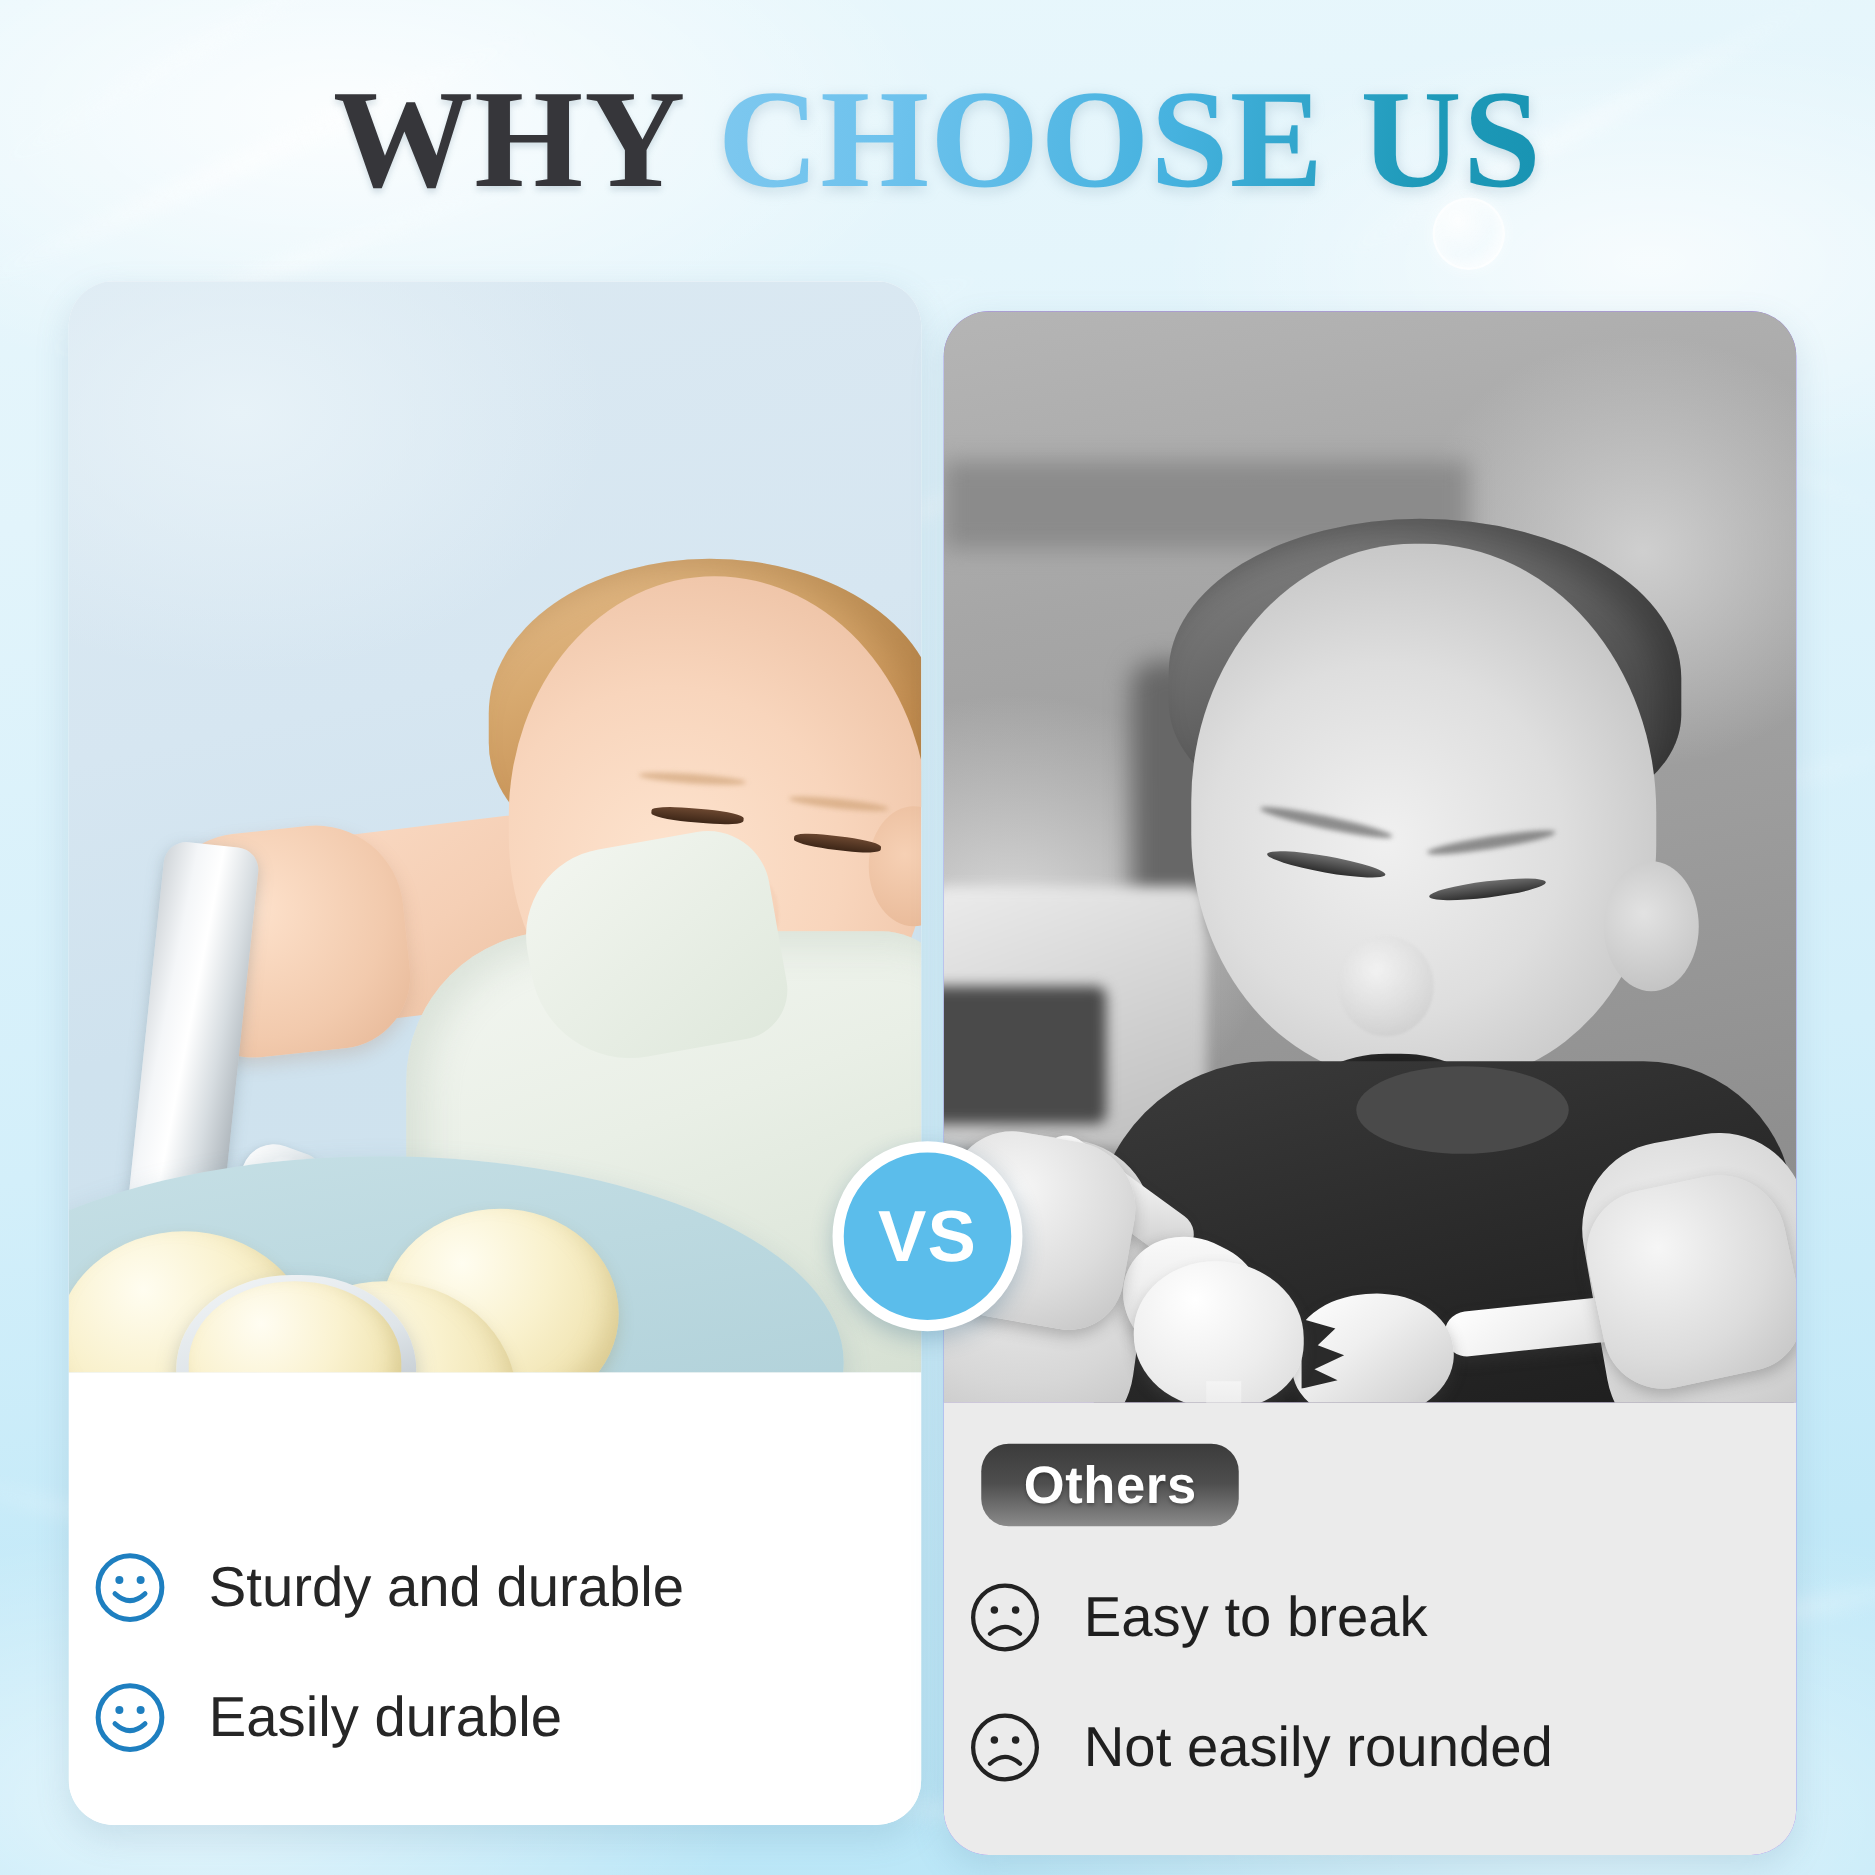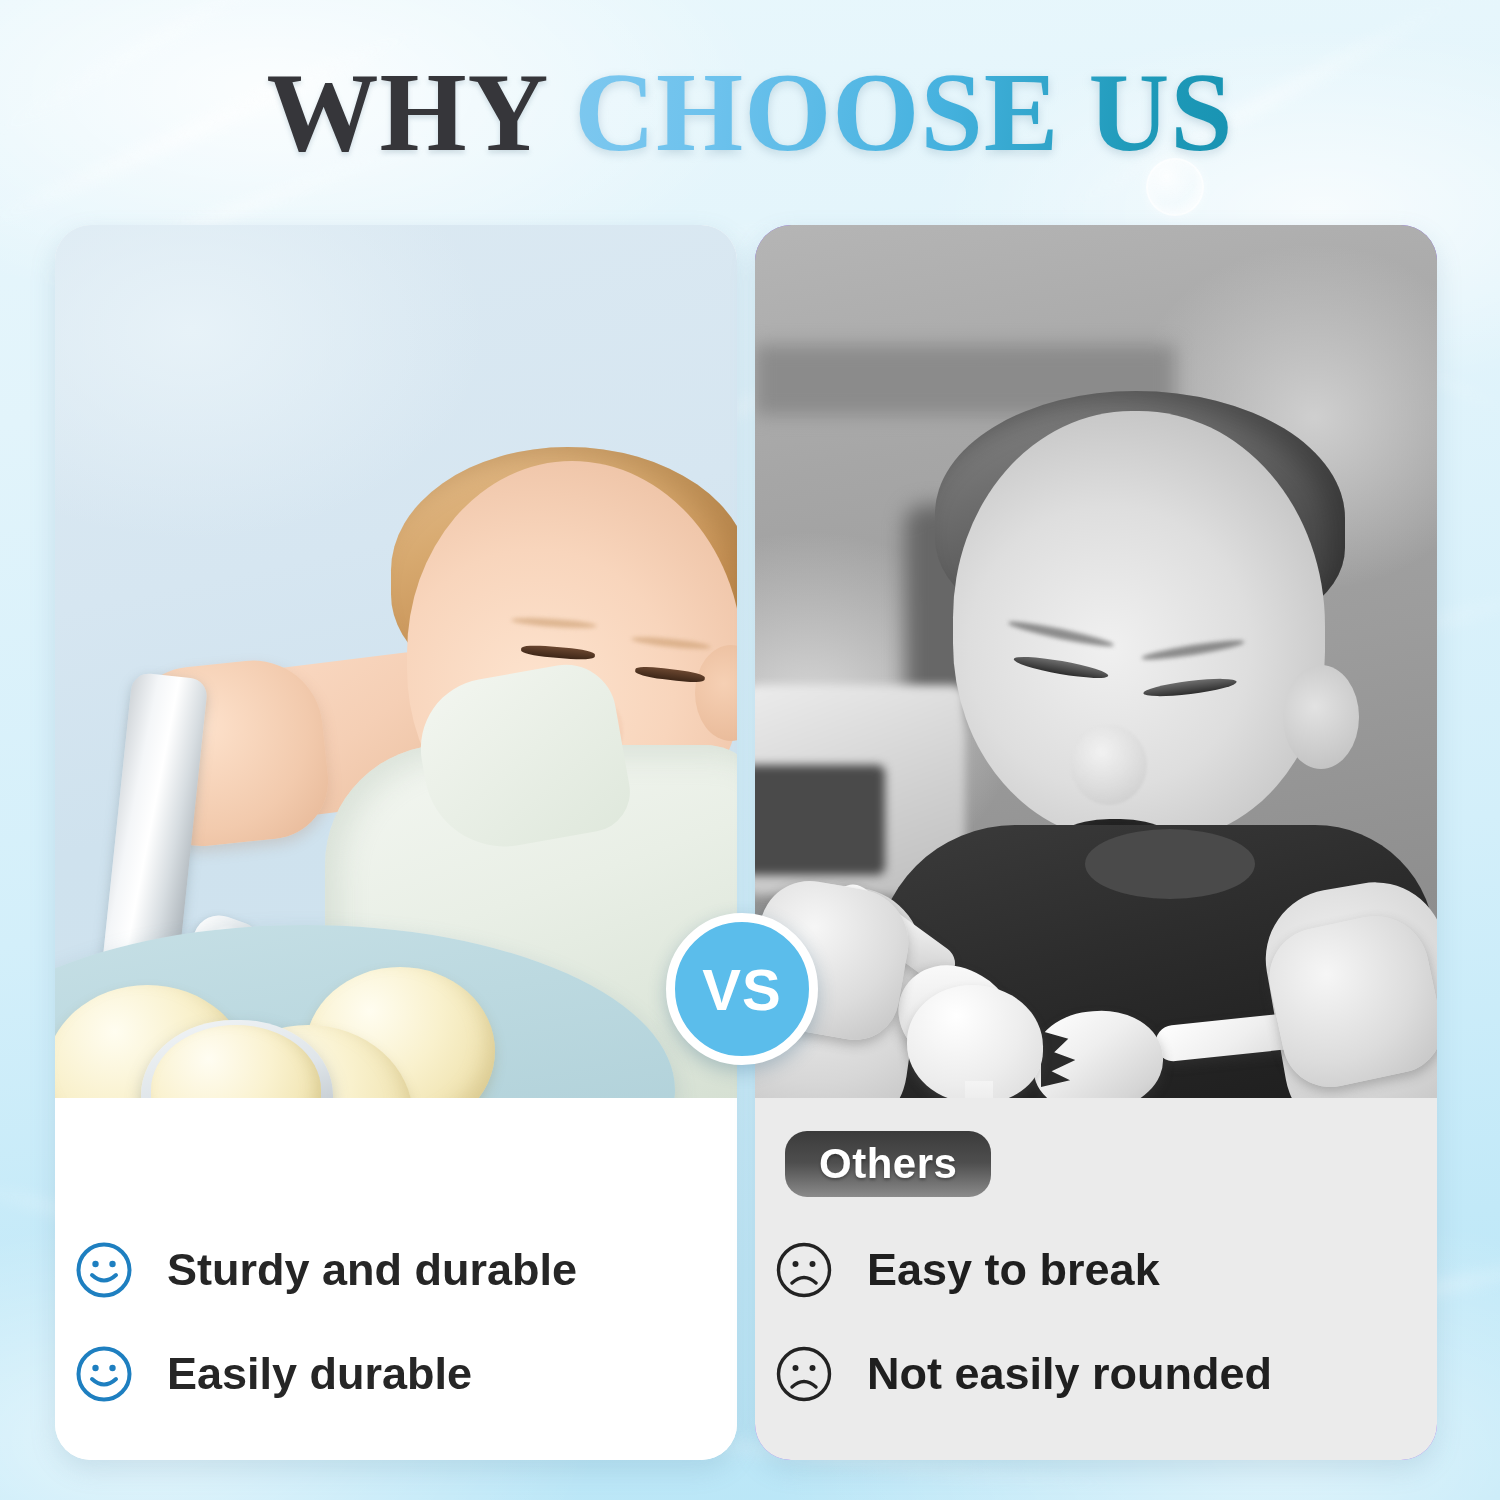--- a/index.html
+++ b/index.html
@@ -73,21 +73,21 @@
 
   
   .card {
     position:absolute;
     top:225px; height:1235px; width:682px;
     border-radius:36px;
     overflow:hidden;
     box-shadow:0 10px 26px rgba(90,135,160,.18);
   }
   #card-ours   { left:55px;  background:#ffffff; }
-  #card-others { left:755px; background:#8b5cf6; }
+  #card-others { left:755px; background:#8b5cf6;margin-top:24px; }
 
   .photo {
     position:absolute; top:0; left:0; width:682px; height:873px;
     overflow:hidden;
   }
 
   
   #photo-ours {
     background:
       radial-gradient(ellipse 420px 300px at 20% 12%, #e7f2f8, rgba(231,242,248,0) 70%),
@@ -385,21 +385,21 @@
     position:absolute; left:20px;
     display:flex; align-items:center;
     height:62px;
   }
   .feature.r1 { top:141px; }
   .feature.r2 { top:245px; }
   .feature .ic { width:58px; height:58px; flex:0 0 58px; }
   .feature .txt {
     margin-left:34px;
     font-size:45px;
-    font-weight:700;
+    font-weight:400;
     color:#262626;
     white-space:nowrap;
   }
   #lower-others .feature .txt { color:#1f1f1f; }
 </style>
 </head>
 <body>
 
 <div id="stage">
   <div class="streak s1"></div>

